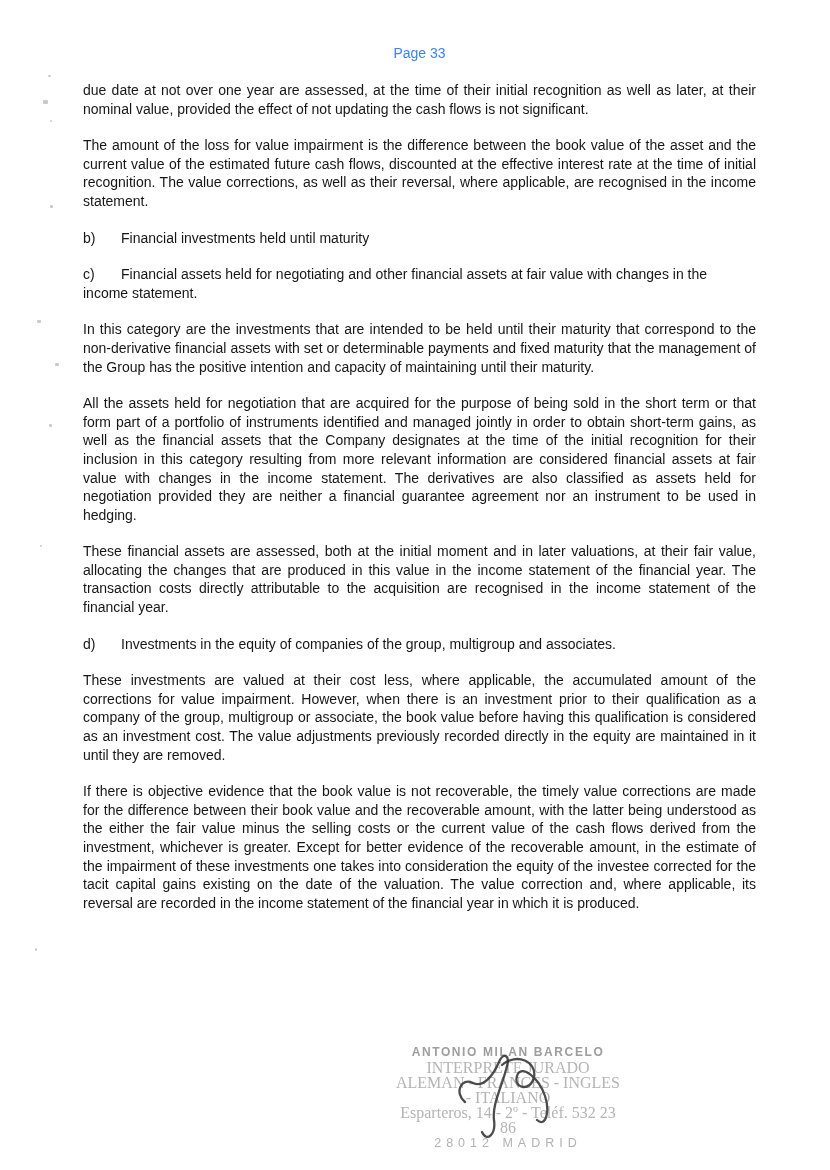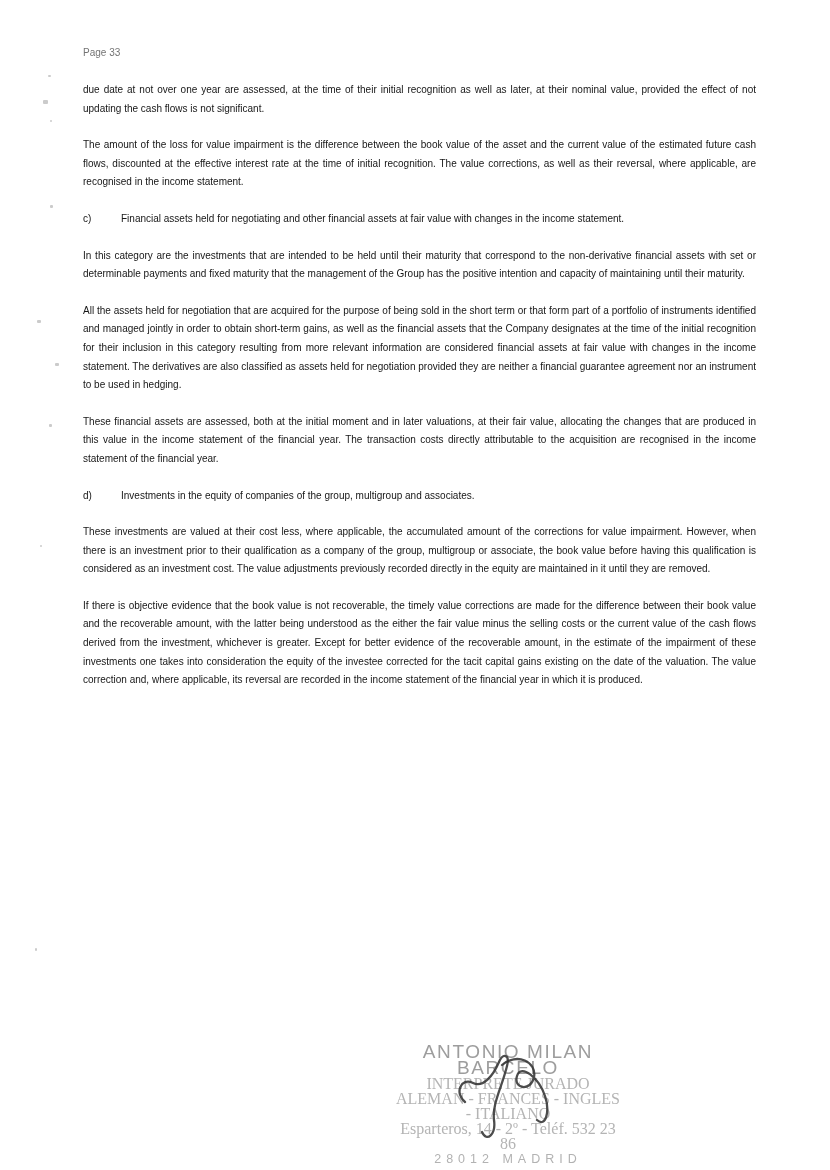--- a/index.html
+++ b/index.html
@@ -10,48 +10,48 @@
     font-family: "Liberation Sans", sans-serif;
     overflow: hidden;
   }
   .doc {
     position: absolute;
     left: 83px; top: 44px;
     width: 673px;
     color: #151515;
   }
   .page-num {
-    text-align: left;
-    font-size: 10px;
+    text-align: center;
+    font-size: 14px;
     line-height: 18px;
     margin: 0 0 19px 0;
-    color: #737373;
+    color: #3b82f6;
   }
   p.para {
     margin: 0 0 18px 0;
-    font-size: 10px;
+    font-size: 14px;
     line-height: 18.6px;
     text-align: justify;
     color: #161616;
   }
   p.heading { text-align: left; }
   .sec-label { display: inline-block; width: 38px; }
 
   
   .stamp {
     position: absolute;
     left: 394px; top: 1044px;
     width: 228px;
     text-align: center;
     user-select: none;
   }
   .stamp-name {
     font-family: "Liberation Sans", sans-serif;
-    font-weight: normal;
-    font-size: 19px;
+    font-weight: bold;
+    font-size: 12px;
     letter-spacing: 1.6px;
     color: #9d9d9d;
     line-height: 16px;
   }
   .stamp-line {
     font-family: "Liberation Serif", serif;
     font-size: 16px;
     line-height: 15px;
     color: #b4b4b4;
   }
@@ -84,20 +84,21 @@
 </style>
 </head>
 <body>
 
 <div class="doc">
   <div class="page-num">Page 33</div>
 
   <p class="para">due date at not over one year are assessed, at the time of their initial recognition as well as later, at their nominal value, provided the effect of not updating the cash flows is not significant.</p>
   <p class="para">The amount of the loss for value impairment is the difference between the book value of the asset and the current value of the estimated future cash flows, discounted at the effective interest rate at the time of initial recognition. The value corrections, as well as their reversal, where applicable, are recognised in the income statement.</p>
 
+  <p class="para heading"><span class="sec-label">b)</span><span>Financial investments held until maturity</span></p>
 
   <p class="para heading"><span class="sec-label">c)</span><span>Financial assets held for negotiating and other financial assets at fair value with changes in the income statement.</span></p>
 
   <p class="para">In this category are the investments that are intended to be held until their maturity that correspond to the non-derivative financial assets with set or determinable payments and fixed maturity that the management of the Group has the positive intention and capacity of maintaining until their maturity.</p>
 
   <p class="para">All the assets held for negotiation that are acquired for the purpose of being sold in the short term or that form part of a portfolio of instruments identified and managed jointly in order to obtain short-term gains, as well as the financial assets that the Company designates at the time of the initial recognition for their inclusion in this category resulting from more relevant information are considered financial assets at fair value with changes in the income statement. The derivatives are also classified as assets held for negotiation provided they are neither a financial guarantee agreement nor an instrument to be used in hedging.</p>
   <p class="para">These financial assets are assessed, both at the initial moment and in later valuations, at their fair value, allocating the changes that are produced in this value in the income statement of the financial year. The transaction costs directly attributable to the acquisition are recognised in the income statement of the financial year.</p>
 
   <p class="para heading"><span class="sec-label">d)</span><span>Investments in the equity of companies of the group, multigroup and associates.</span></p>
 

